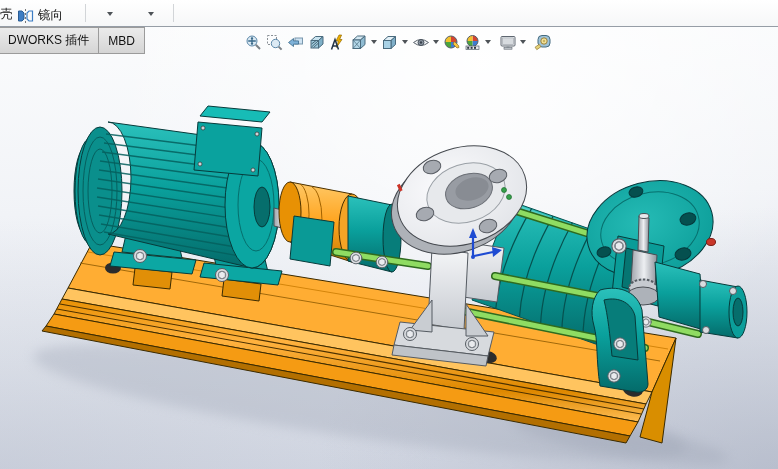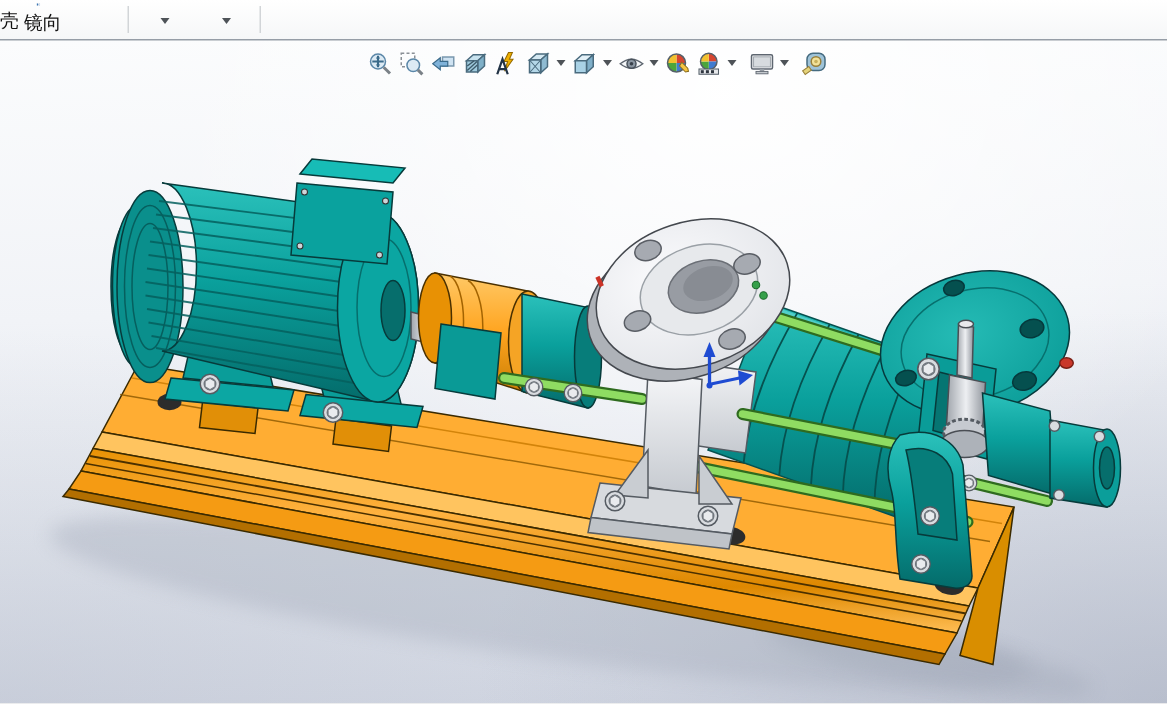--- a/index.html
+++ b/index.html
@@ -4,21 +4,21 @@
 <style>
   html,body{margin:0;padding:0;background:#e8e8e8;}
   .screen{position:relative;width:778px;height:469px;overflow:hidden;
     font-family:"Liberation Sans","DejaVu Sans",sans-serif;background:#fff;}
 
   
   .ribbon{position:absolute;left:0;top:0;width:778px;height:27px;z-index:4;
     background:linear-gradient(#ffffff,#f6f7f8);border-bottom:1px solid #969da6;box-sizing:border-box;}
   .ribbon .rb-label{position:absolute;top:6px;font-size:12.5px;color:#111;white-space:nowrap;}
   .shell-label{left:0px;}
-  .mirror-btn{position:absolute;left:16px;top:2px;height:22px;display:flex;align-items:flex-start;gap:3px;flex-direction:column;}
+  .mirror-btn{position:absolute;left:16px;top:2px;height:22px;display:flex;align-items:flex-end;gap:3px;}
   .mirror-btn .rb-text{font-size:12.5px;color:#111;white-space:nowrap;}
   .rb-sep{position:absolute;top:4px;width:1px;height:18px;background:#d2d5d8;}
   .sep1{left:85px}.sep2{left:173px}
   .rb-caret-btn{position:absolute;top:4px;width:22px;height:19px;display:flex;align-items:center;justify-content:center;}
   .rb-caret-btn.c1{left:99px}.rb-caret-btn.c2{left:140px}
   .caret{width:0;height:0;border-left:3.5px solid transparent;border-right:3.5px solid transparent;border-top:4.5px solid #4e5358;}
 
   
   .tabstrip{position:absolute;left:0;top:27px;height:27px;display:flex;z-index:3;}
   .cm-tab{height:27px;box-sizing:border-box;border:1px solid #9b9b9b;margin-left:-1px;
@@ -305,20 +305,24 @@
     <div class="rb-sep sep1"></div>
     <div class="rb-caret-btn c1">
         <span class="caret"></span>
       </div>
     <div class="rb-caret-btn c2">
         <span class="caret"></span>
       </div>
     <div class="rb-sep sep2"></div>
   </div>
 
+  <div class="tabstrip">
+    <div class="cm-tab">DWORKS 插件</div>
+    <div class="cm-tab">MBD</div>
+  </div>
 
   <div class="hud">
 
     <div class="hud-btn">
       <svg width="17" height="17" viewBox="0 0 17 17">
         <circle cx="7" cy="7" r="5" fill="#DCEAF4" stroke="#5B87A8"></circle>
         <path d="M7,3.2 v7.6 M3.2,7 h7.6" stroke="#3A6A8A" stroke-width="1.4"></path>
         <path d="M7,3.2 l-1.5,1.8 h3 z M7,10.8 l-1.5,-1.8 h3 z" fill="#3A6A8A"></path>
         <line x1="10.8" y1="10.8" x2="15" y2="15" stroke="#7A8187" stroke-width="2"></line>
       </svg>

